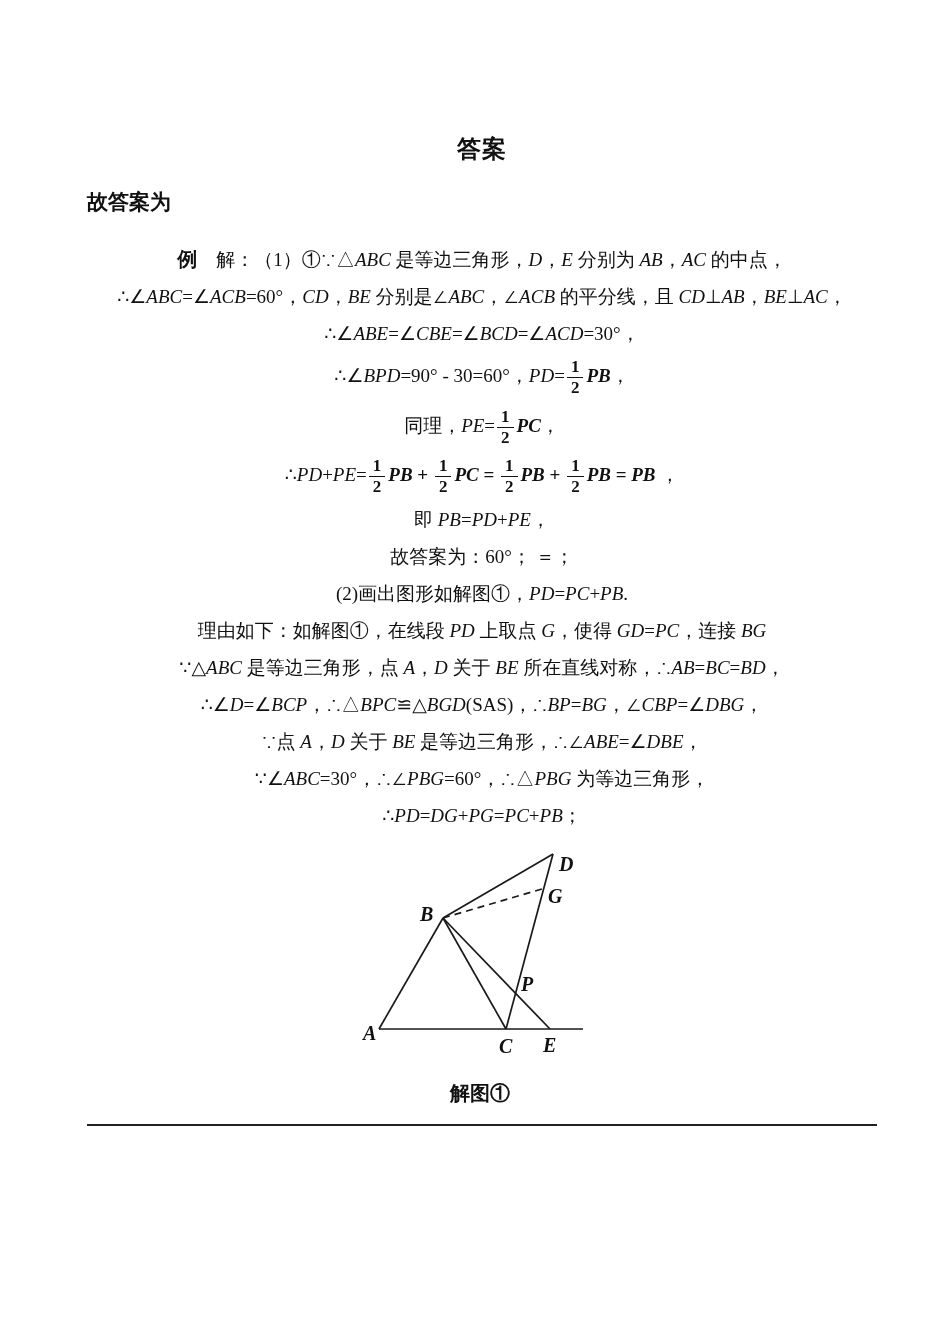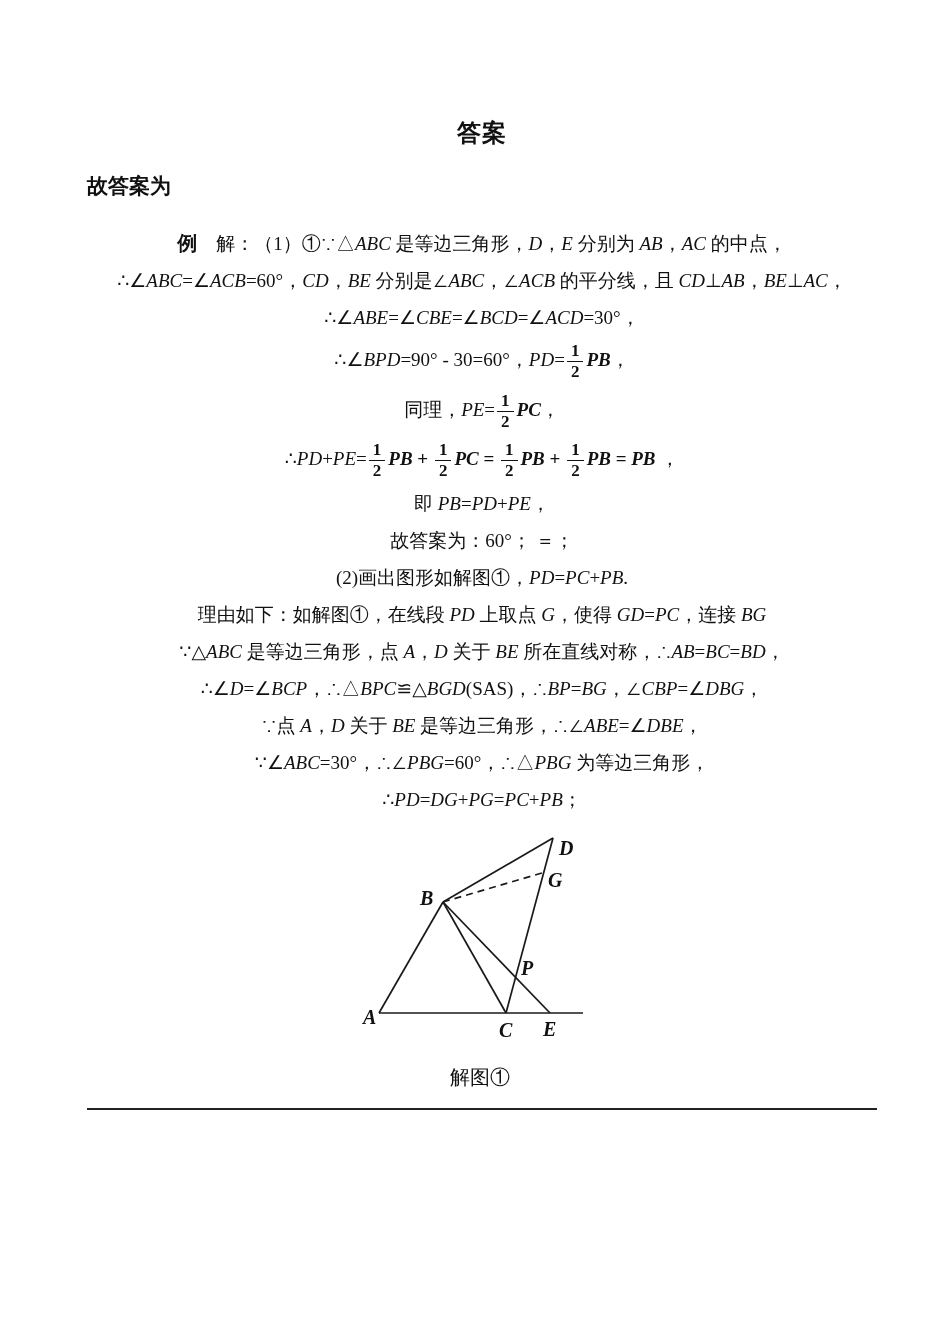--- a/index.html
+++ b/index.html
@@ -12,21 +12,21 @@
     font-family:"Liberation Serif", serif;
     color:#111;
     overflow:hidden;
   }
   .title {
     text-align:center;
     font-family:"Liberation Sans", sans-serif;
     font-weight:700;
     font-size:24px;
     line-height:30px;
-    margin:0 0 24px 0;
+    margin:16px 0 24px 0;
     letter-spacing:1px;
   }
   .heading {
     font-family:"Liberation Sans", sans-serif;
     font-weight:700;
     font-size:21px;
     line-height:28px;
     margin:0 0 30px 0;
   }
   .lines { }
@@ -62,20 +62,21 @@
     margin:12px 0 0 273px;
     padding:0;
     width:240px;
     text-align:center;
   }
   figure.diagram svg { display:block; }
   figcaption {
     font-size:20px;
     line-height:26px;
     margin-top:4px;
+    font-weight:bold;
   }
   svg .geo-line { stroke:#1a1a1a; stroke-width:1.7; fill:none; }
   svg .geo-dashed { stroke-dasharray:7,5; }
   svg text {
     font-family:"Liberation Serif", serif;
     font-style:italic;
     font-weight:600;
     font-size:20px;
     fill:#111;
   }

